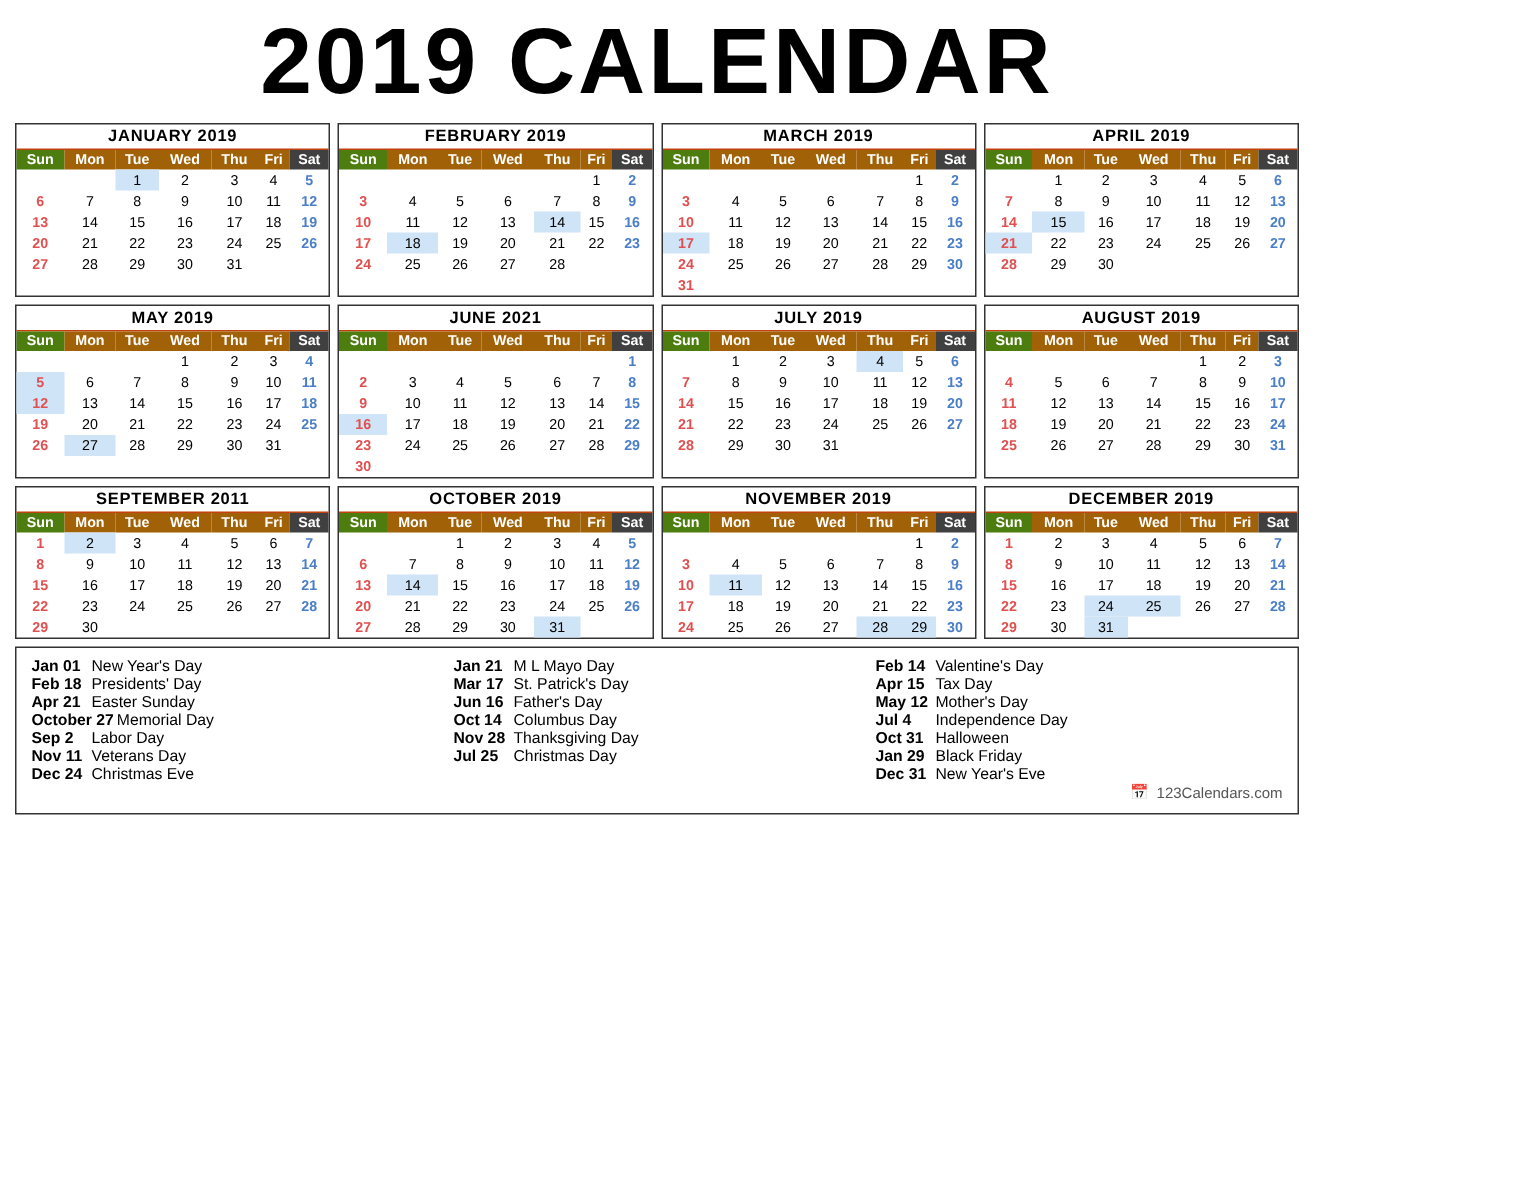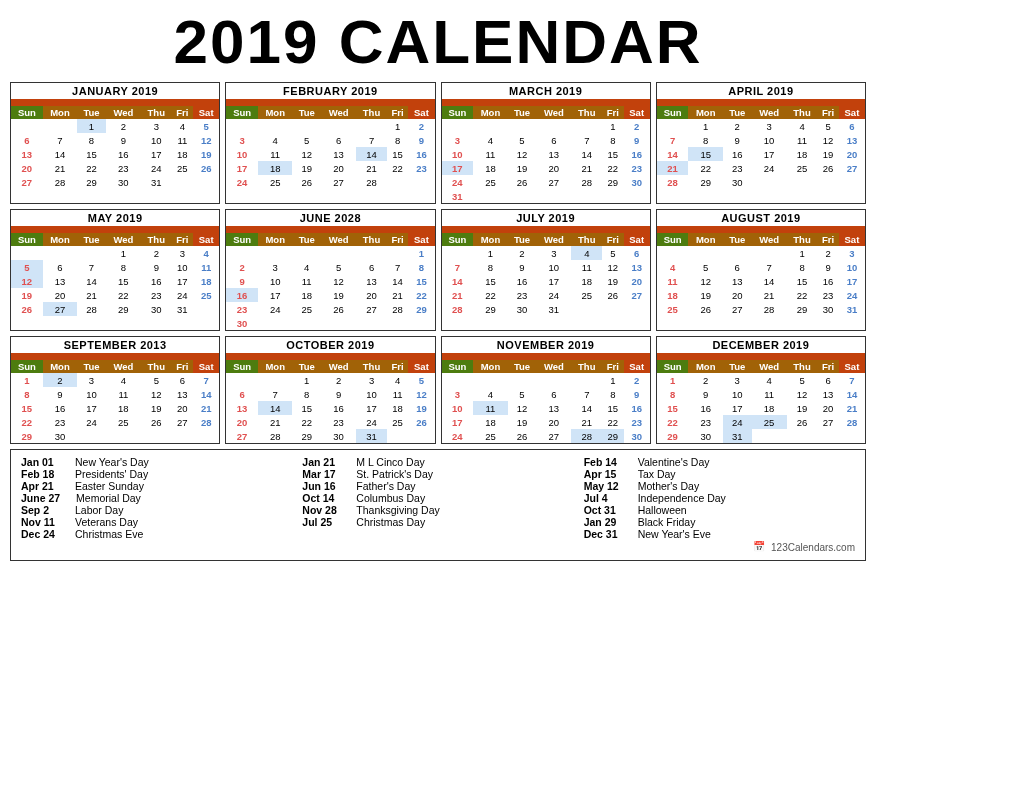--- a/index.html
+++ b/index.html
@@ -33,57 +33,57 @@
     }
     .month-box {
       border: 1.5px solid #333;
       font-size: 10px;
     }
     .month-title {
       text-align: center;
       font-weight: bold;
       font-size: 11px;
       padding: 2px 0;
-      border-bottom: 7px solid #c2410c;
+      border-bottom: 1px solid #c2410c;
       letter-spacing: 0.5px;
     }
     .cal-table {
       width: 100%;
       border-collapse: collapse;
     }
     .cal-table th {
       text-align: center;
       font-size: 9.5px;
       font-weight: bold;
       padding: 1px 0;
       color: #fff;
     }
     .cal-table th.sun-col { background: #4d7c0f; }
     .cal-table th.weekday-col { background: #a16207; }
-    .cal-table th.sat-col { background: #c2410c; }
+    .cal-table th.sat-col { background: #404040; }
     .cal-table td {
       text-align: center;
       font-size: 9.5px;
       padding: 1.5px 0;
       color: #000;
     }
     .cal-table td.sun-day { color: #e05050; font-weight: bold; }
     .cal-table td.sat-day { color: #4a7ec7; font-weight: bold; }
     .cal-table td.holiday { background: #d0e4f7; }
     .holidays-section {
       border: 1.5px solid #333;
       padding: 6px 10px;
       display: grid;
       grid-template-columns: repeat(3, 1fr);
       gap: 2px 10px;
       font-size: 10.5px;
     }
     .holiday-item {
       display: flex;
-      gap: 16px;
+      gap: 2px;
     }
     .hol-date {
       font-weight: bold;
       min-width: 38px;
       color: #000;
     }
     .hol-name { color: #000; }
     .brand-logo {
       text-align: right;
       font-size: 10px;
@@ -430,21 +430,21 @@
               <td>28</td>
               <td>29</td>
               <td>30</td>
               <td>31</td>
               <td></td>
             </tr>
           </tbody>
         </table>
       </div>
       <div class="month-box">
-        <div class="month-title">JUNE 2028</div>
+        <div class="month-title">JUNE 2021</div>
         <table class="cal-table">
           <thead>
             <tr>
               <th class="sun-col">Sun</th>
               <th class="weekday-col">Mon</th>
               <th class="weekday-col">Tue</th>
               <th class="weekday-col">Wed</th>
               <th class="weekday-col">Thu</th>
               <th class="weekday-col">Fri</th>
               <th class="sat-col">Sat</th>
@@ -628,21 +628,21 @@
               <td>27</td>
               <td>28</td>
               <td>29</td>
               <td>30</td>
               <td class="sat-day">31</td>
             </tr>
           </tbody>
         </table>
       </div>
       <div class="month-box">
-        <div class="month-title">SEPTEMBER 2013</div>
+        <div class="month-title">SEPTEMBER 2011</div>
         <table class="cal-table">
           <thead>
             <tr>
               <th class="sun-col">Sun</th>
               <th class="weekday-col">Mon</th>
               <th class="weekday-col">Tue</th>
               <th class="weekday-col">Wed</th>
               <th class="weekday-col">Thu</th>
               <th class="weekday-col">Fri</th>
               <th class="sat-col">Sat</th>
@@ -896,40 +896,40 @@
         </div>
         <div class="holiday-item">
           <span class="hol-date">Feb 18</span>
           <span class="hol-name">Presidents' Day</span>
         </div>
         <div class="holiday-item">
           <span class="hol-date">Apr 21</span>
           <span class="hol-name">Easter Sunday</span>
         </div>
         <div class="holiday-item">
-          <span class="hol-date">June 27</span>
+          <span class="hol-date">October 27</span>
           <span class="hol-name">Memorial Day</span>
         </div>
         <div class="holiday-item">
           <span class="hol-date">Sep 2</span>
           <span class="hol-name">Labor Day</span>
         </div>
         <div class="holiday-item">
           <span class="hol-date">Nov 11</span>
           <span class="hol-name">Veterans Day</span>
         </div>
         <div class="holiday-item">
           <span class="hol-date">Dec 24</span>
           <span class="hol-name">Christmas Eve</span>
         </div>
       </div>
       <div>
         <div class="holiday-item">
           <span class="hol-date">Jan 21</span>
-          <span class="hol-name">M L Cinco Day</span>
+          <span class="hol-name">M L Mayo Day</span>
         </div>
         <div class="holiday-item">
           <span class="hol-date">Mar 17</span>
           <span class="hol-name">St. Patrick's Day</span>
         </div>
         <div class="holiday-item">
           <span class="hol-date">Jun 16</span>
           <span class="hol-name">Father's Day</span>
         </div>
         <div class="holiday-item">

